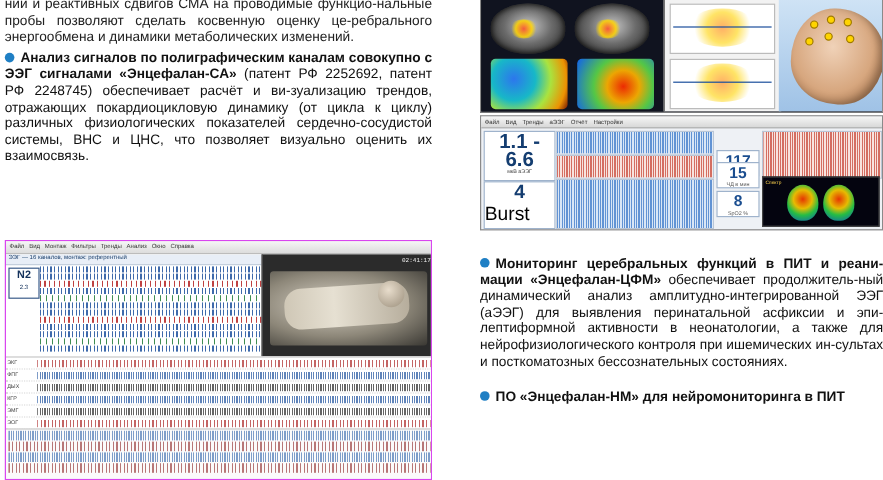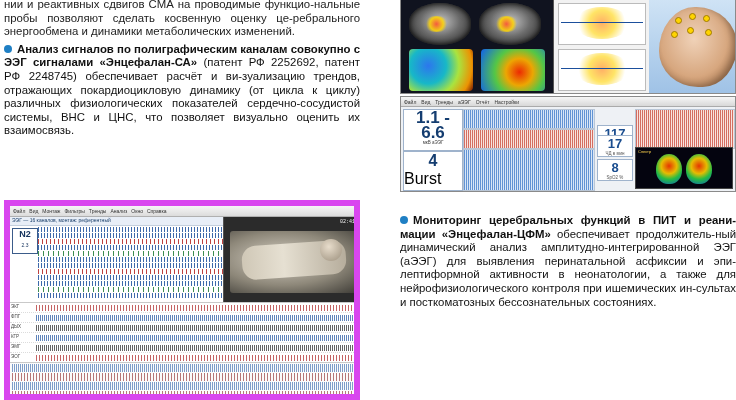--- a/index.html
+++ b/index.html
@@ -25,21 +25,21 @@
   .bullet{
     display:inline-block;width:8px;height:8px;border-radius:50%;
     background:#1f7fc4;margin-right:5px;vertical-align:middle;
     position:relative;top:-1px;
   }
   b{font-weight:bold;}
 
   
   .left-shot{
     position:absolute;left:4px;top:200px;width:356px;height:200px;
-    background:#f3f3f3;border:6px solid #d946ef;box-sizing:border-box;
+    background:#f3f3f3;border:1px solid #d946ef;box-sizing:border-box;
     overflow:hidden;
   }
   .ls-toolbar{
     position:absolute;left:0;top:0;width:100%;height:11px;
     background:linear-gradient(#f6f6f6,#dcdcdc);border-bottom:1px solid #b0b0b0;
     font-size:5px;color:#333;display:flex;align-items:center;gap:4px;padding-left:3px;
     box-sizing:border-box;
   }
   .ls-toolbar span{white-space:nowrap;}
   .ls-eeg{
@@ -370,21 +370,21 @@
       <div class="sm-panelB">
         <div class="big">4</div>
         <div class="cap">Burst</div>
       </div>
 
       <div class="sm-num" style="left:196px;top:28px;">
         <span>117</span>
         <small>ЧСС уд/мин</small>
       </div>
       <div class="sm-num" style="left:196px;top:38px;">
-        <span>17</span>
+        <span>15</span>
         <small>ЧД  в мин</small>
       </div>
       <div class="sm-num" style="left:196px;top:62px;">
         <span>8</span>
         <small>SpO2 %</small>
       </div>
 
       <div class="sm-trend" style="left:62px;top:12px;width:130px;height:18px;">
         <div class="bars"></div>
       </div>
@@ -402,15 +402,18 @@
         <div class="cap">Спектр</div>
         <div class="lung l"></div>
         <div class="lung r"></div>
       </div>
     </div>
 
     <div class="text-right">
       <p class="para bullet-para">
         <span class="bullet"></span><b>Мониторинг церебральных функций в ПИТ и реани-мации «Энцефалан-ЦФМ»</b><span> обеспечивает продолжитель-ный динамический анализ амплитудно-интегрированной ЭЭГ (аЭЭГ) для выявления перинатальной асфиксии и эпи-лептиформной активности в неонатологии, а также для нейрофизиологического контроля при ишемических ин-сультах и посткоматозных бессознательных состояниях.</span>
       </p>
+      <p class="para bullet-para">
+        <span class="bullet"></span><b>ПО «Энцефалан-НМ» для нейромониторинга в ПИТ</b>
+      </p>
     </div>
   </div>
 </div>
 
 </body></html>

